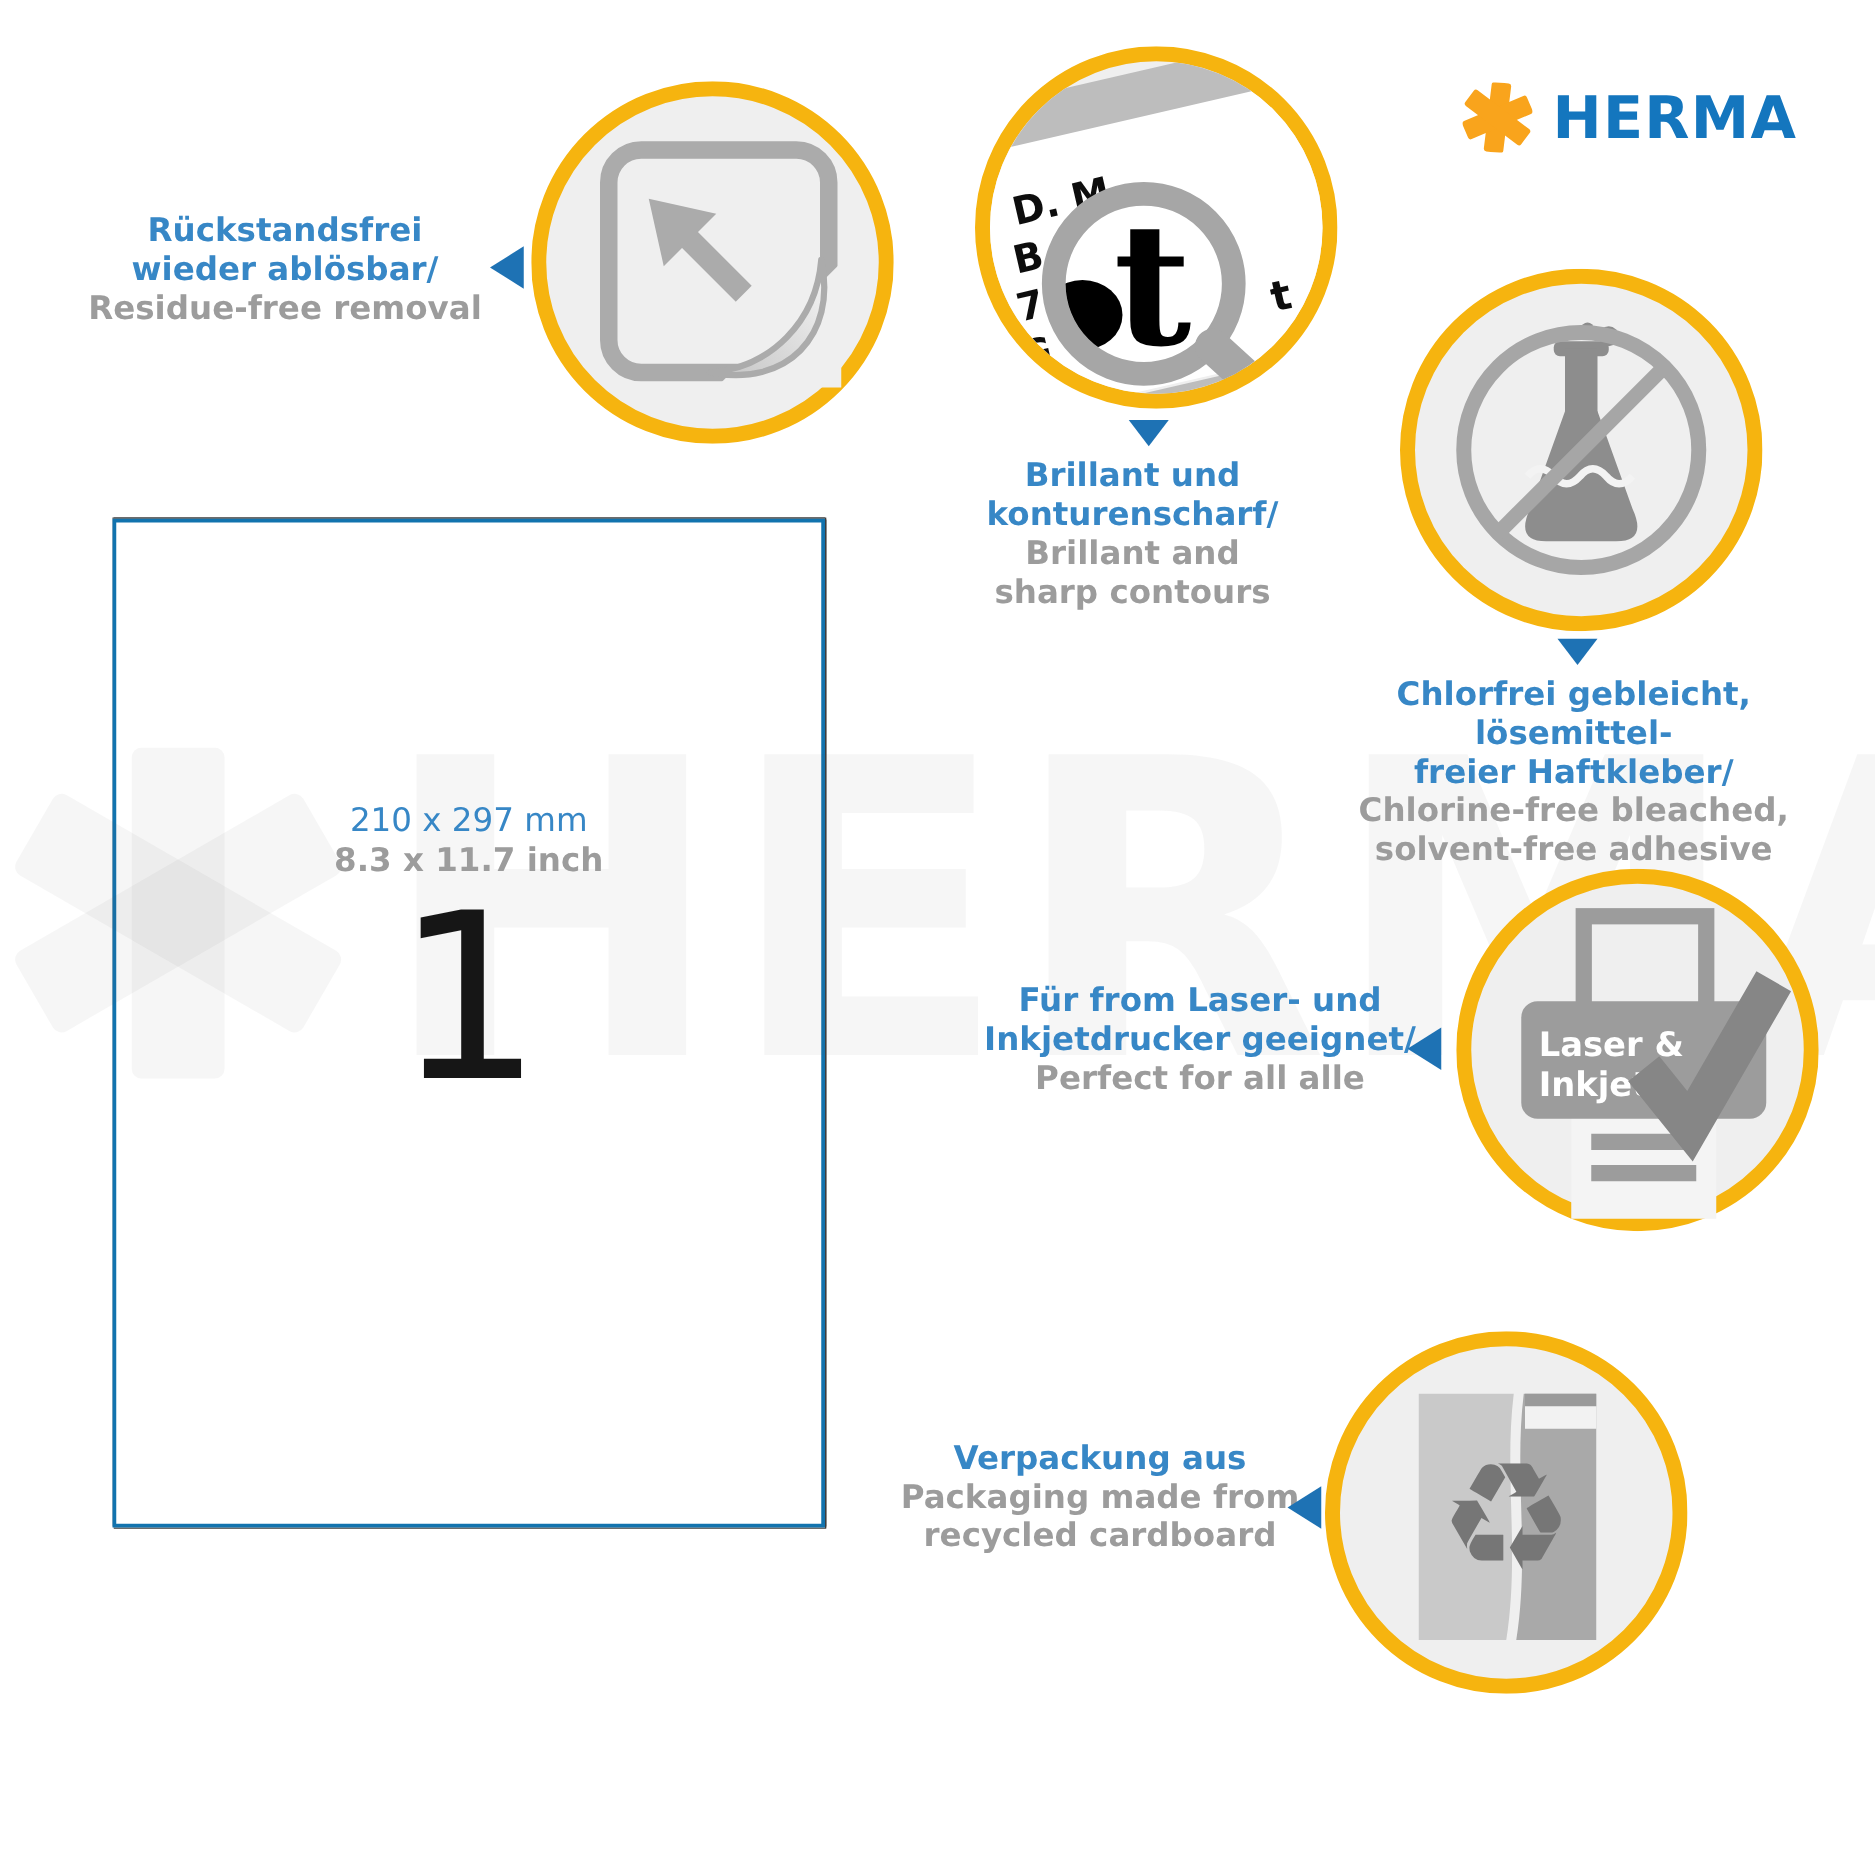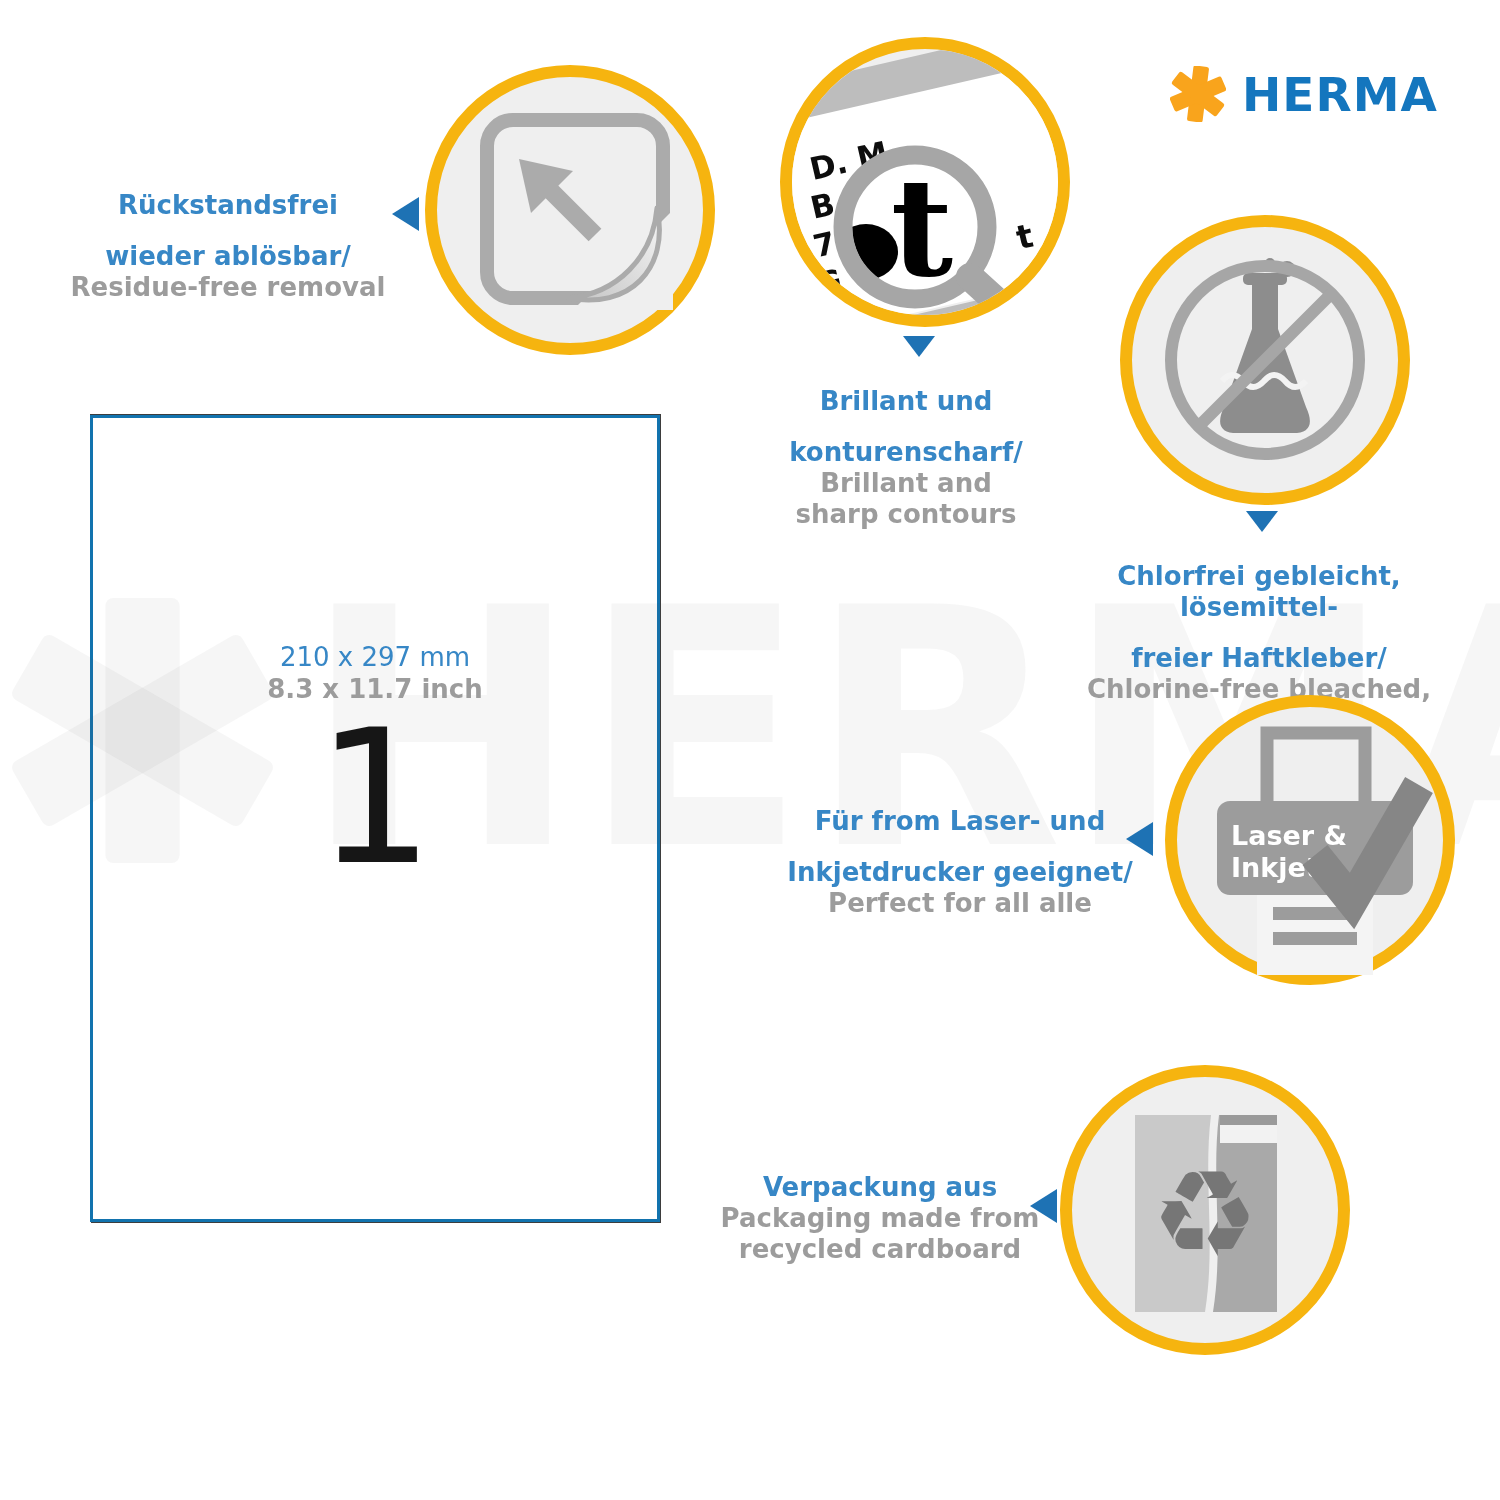--- a/index.html
+++ b/index.html
@@ -14,21 +14,21 @@
   .label-rect{
     position:absolute;left:90px;top:415px;width:570px;height:807px;background:#ffffff;
     border:3px solid #1273AE;box-sizing:border-box;z-index:1;
     box-shadow:1px -1px 0 #3d3d3d,1px 1px 0 #3d3d3d,0 -1px 0 #3d3d3d,1px 0 0 #3d3d3d;
   }
   .dims-mm{position:absolute;left:90px;top:642px;width:570px;text-align:center;font-size:26px;font-weight:normal;color:#3787C6;z-index:3;}
   .dims-inch{position:absolute;left:90px;top:674px;width:570px;text-align:center;font-size:26px;font-weight:bold;color:#9C9C9C;z-index:3;}
   .label-count{position:absolute;left:90px;top:706px;width:570px;text-align:center;font-size:185px;line-height:185px;font-weight:400;color:#161616;z-index:3;}
   
   .feature-text{position:absolute;z-index:3;text-align:center;font-weight:bold;font-size:26px;line-height:31px;}
-  .feature-text .de{color:#3787C6;display:block;margin-top:20px;}
+  .feature-text .de{color:#3787C6;display:block;}
   .feature-text .en{color:#9C9C9C;display:block;}
   .t1{left:40px;top:170px;width:376px;}
   .t2{left:756px;top:366px;width:300px;}
   .t3{left:1034px;top:541px;width:450px;}
   .t4{left:770px;top:786px;width:380px;}
   .t5{left:700px;top:1152px;width:360px;}
   
   .arrow{position:absolute;width:0;height:0;z-index:4;}
   .arrow.left{border-top:17px solid transparent;border-bottom:17px solid transparent;border-right:27px solid #1E72B4;}
   .arrow.down{border-left:16px solid transparent;border-right:16px solid transparent;border-top:21px solid #1E72B4;}
@@ -83,20 +83,21 @@
     <span class="de">konturenscharf/</span>
     <span class="en">Brillant and</span>
     <span class="en">sharp contours</span>
   </div>
   <div class="arrow down a2"></div>
 
   <div class="feature-text t3">
     <span class="de">Chlorfrei gebleicht, lösemittel-</span>
     <span class="de">freier Haftkleber/</span>
     <span class="en">Chlorine-free bleached,</span>
+    <span class="en">solvent-free adhesive</span>
   </div>
   <div class="arrow down a3"></div>
 
   <div class="feature-text t4">
     <span class="de">Für from Laser- und</span>
     <span class="de">Inkjetdrucker geeignet/</span>
     <span class="en">Perfect for all alle</span>
   </div>
   <div class="arrow left a4"></div>
 

